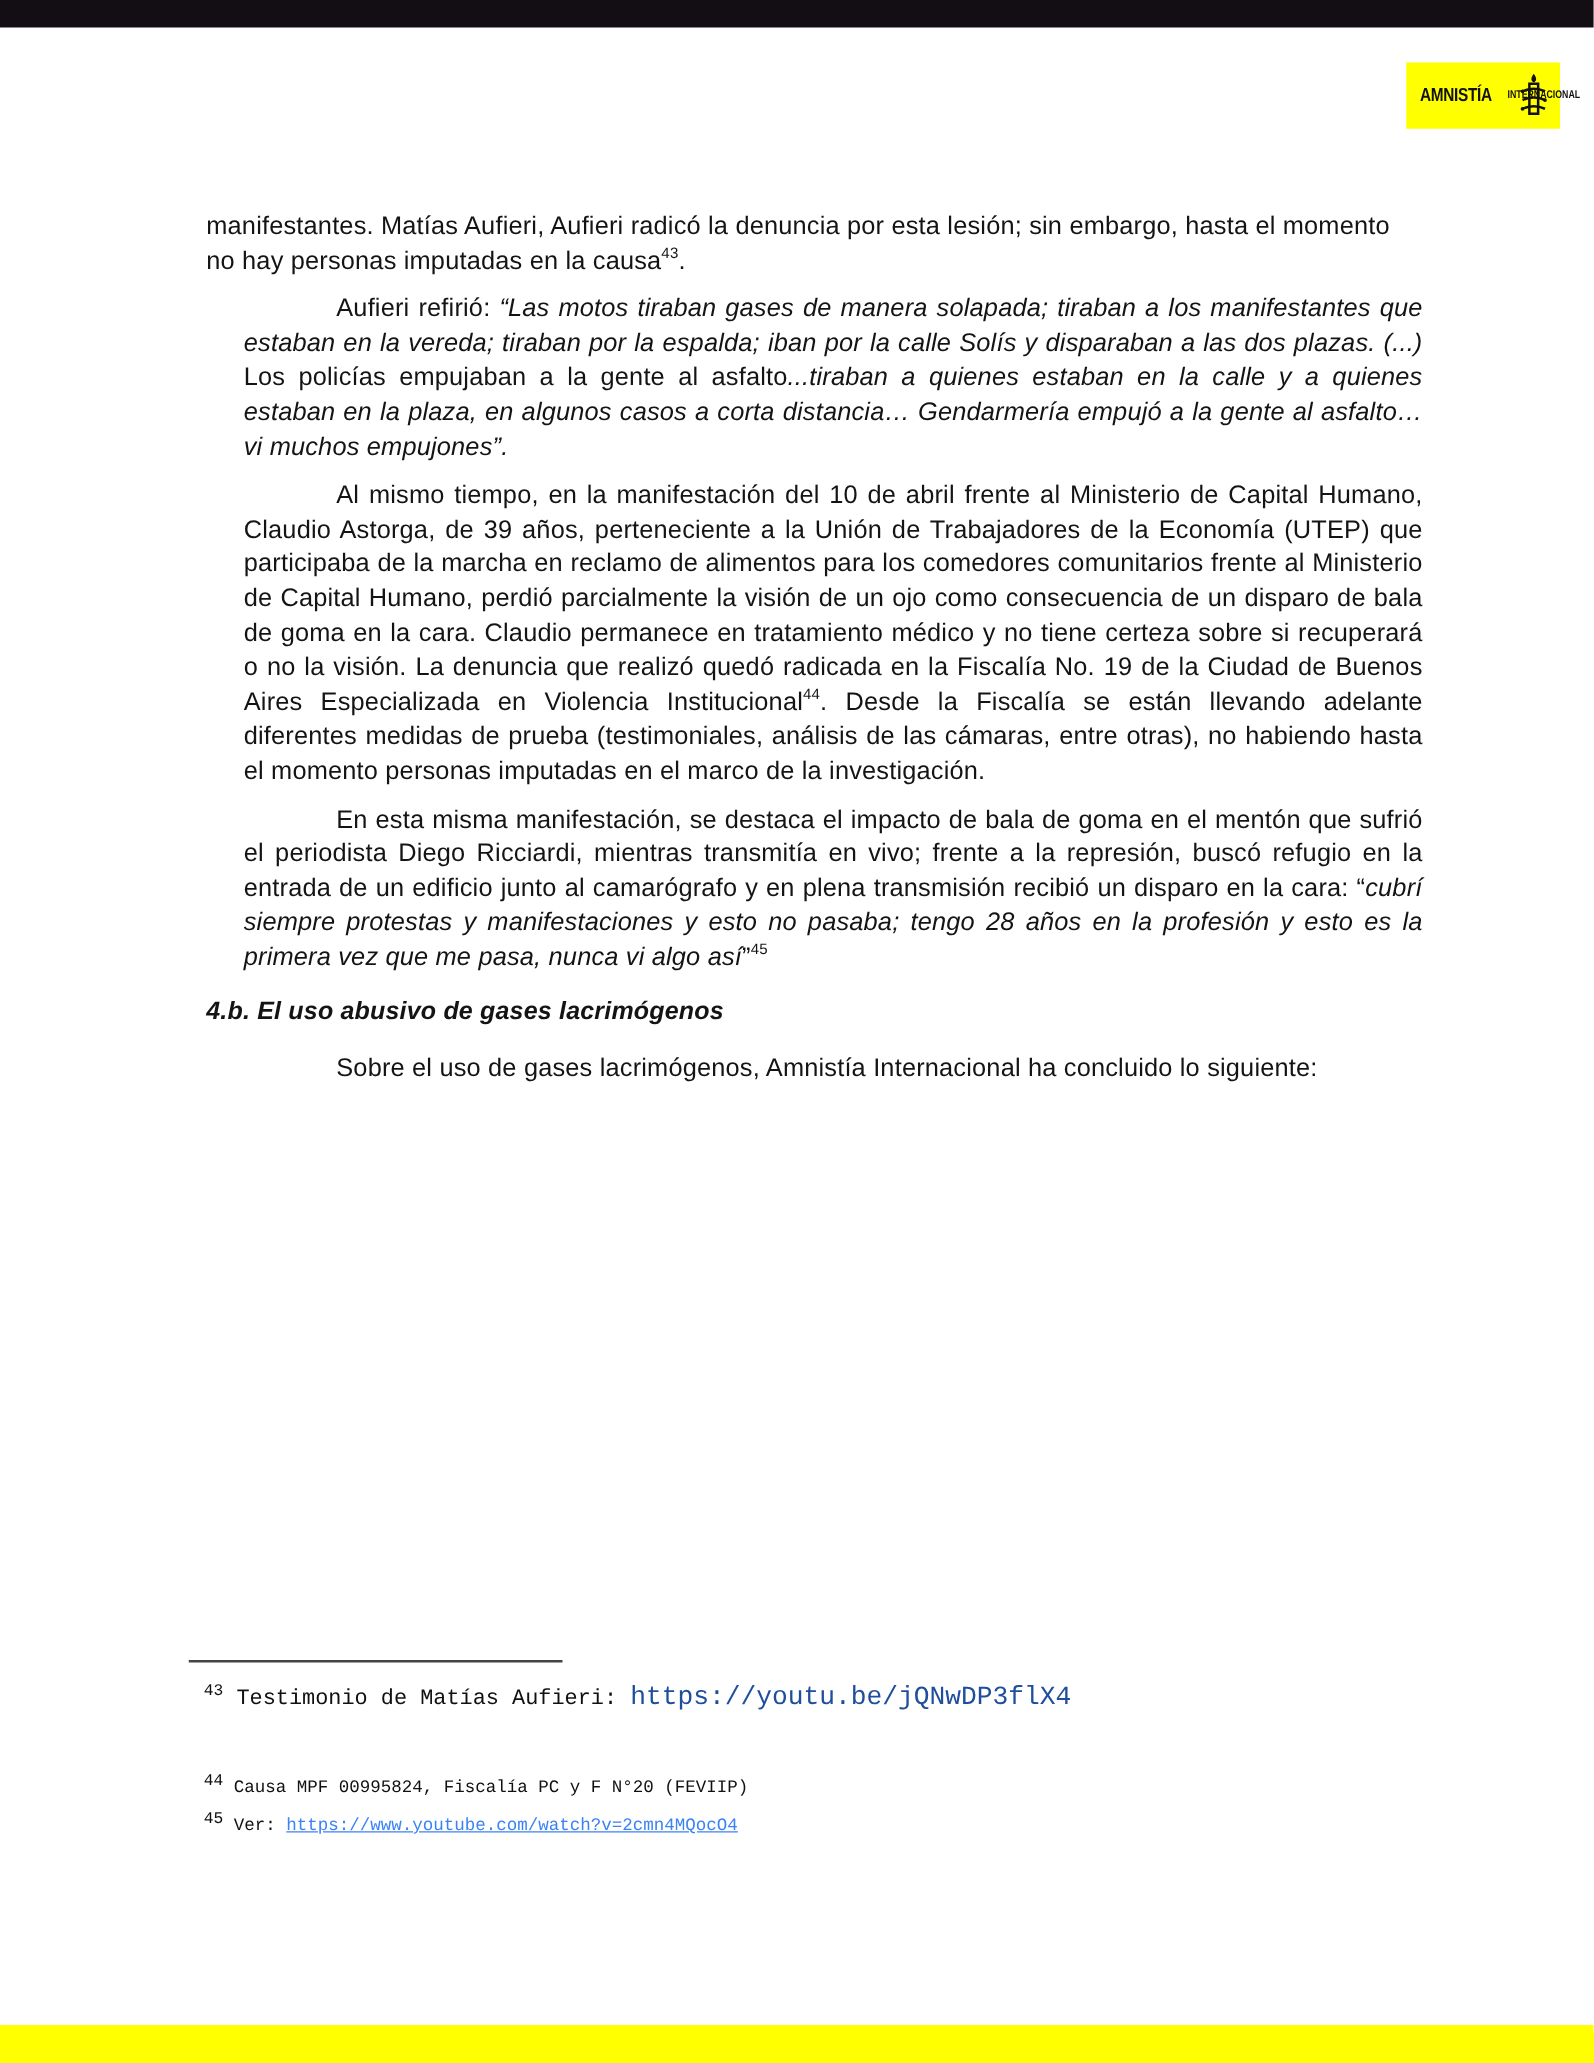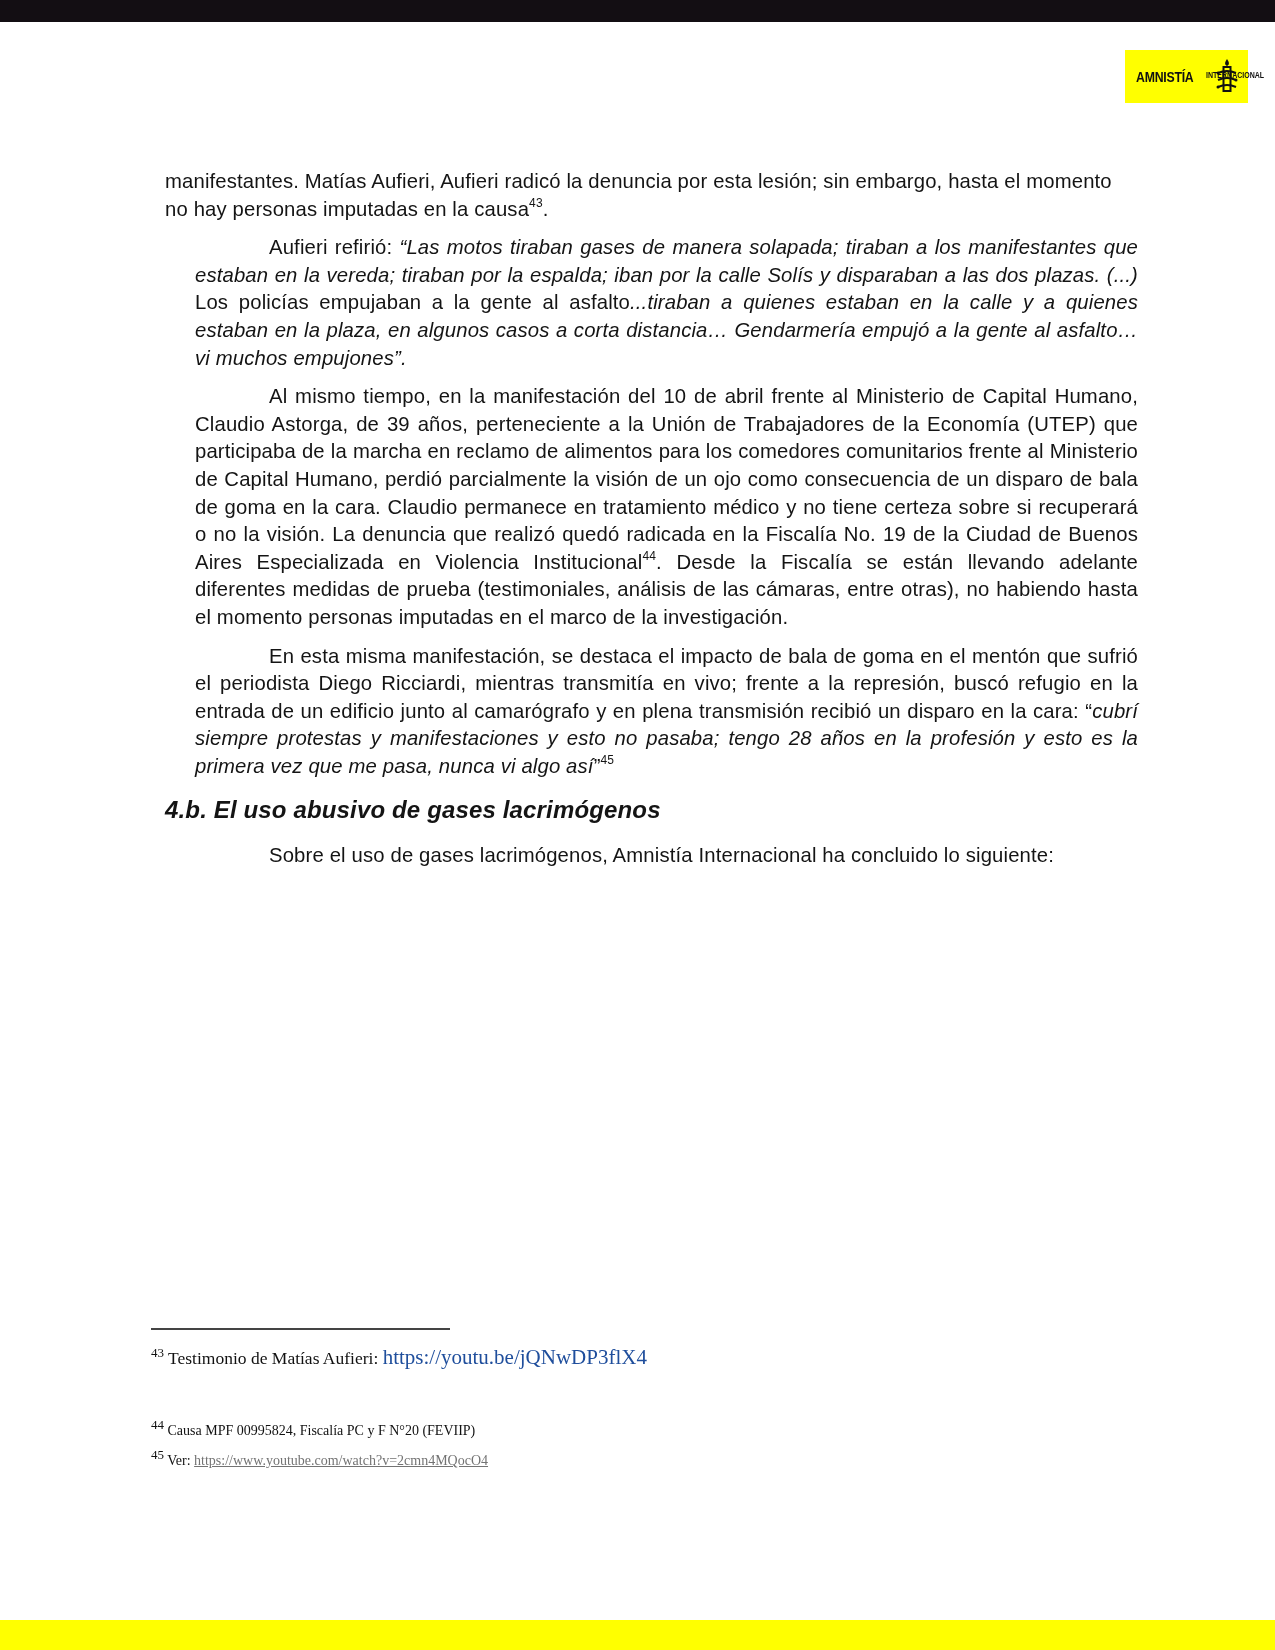--- a/index.html
+++ b/index.html
@@ -39,39 +39,39 @@
       position: absolute; left: 165px; top: 168px; width: 973px;
       font-size: 20.3px; line-height: 27.6px;
       letter-spacing: 0.15px;
     }
     .content p { margin: 0 0 11px 0; text-align: justify; }
     .content p.indent { text-indent: 74px; margin-left: 30px; }
     .content p.first { text-align: left; }
     .content sup { font-size: 12px; line-height: 0; position: relative; top: -1px; }
     .content em { font-style: italic; }
     .heading {
-      font-weight: bold; font-style: italic; font-size: 24px;
+      font-weight: bold; font-style: italic; font-size: 20px;
       margin: 16px 0 18px 0 !important;
     }
 
     .fn-rule {
       position: absolute; left: 151px; top: 1328px; width: 299px; height: 1.5px;
       background: #444;
     }
     .footnote {
-      position: absolute; left: 151px;
-      font-family: Liberation Serif, serif; color: #111;
+      position: absolute; left: 163px;
+      font-family: Liberation Mono, monospace; color: #111;
     }
     .fn43 { top: 1345px; font-size: 17.5px; }
     .fn43 sup { font-size: 13px; }
     .fn43 .link { color: #1f4e9c; font-size: 21px; text-decoration: none; }
     .fn44 { top: 1417px; font-size: 14px; }
     .fn45 { top: 1447px; font-size: 14px; }
     .fn44 sup, .fn45 sup { font-size: 13px; }
-    .fn45 .link { color: #737373; text-decoration: underline; }
+    .fn45 .link { color: #3b82f6; text-decoration: underline; }
 
     .bottom-band {
       position: absolute; left: 0; top: 1620px; width: 1275px; height: 30px;
       background: #ffff00;
     }
   </style>
 </head>
 <body>
 
 <div class="top-bar"></div>

